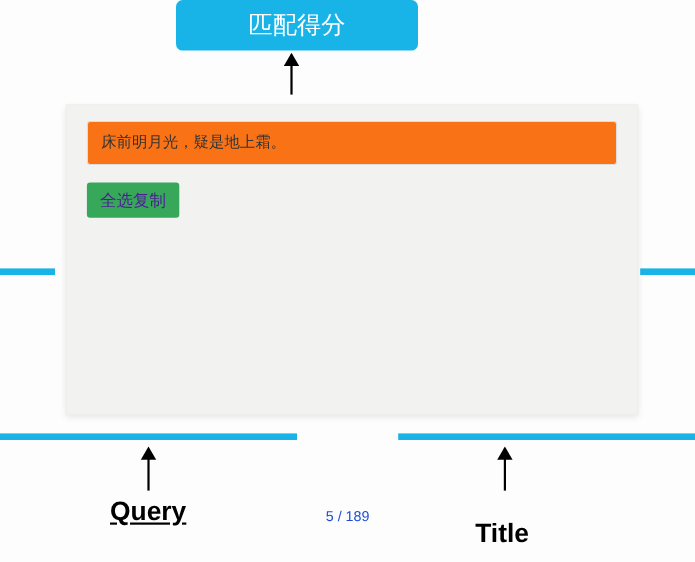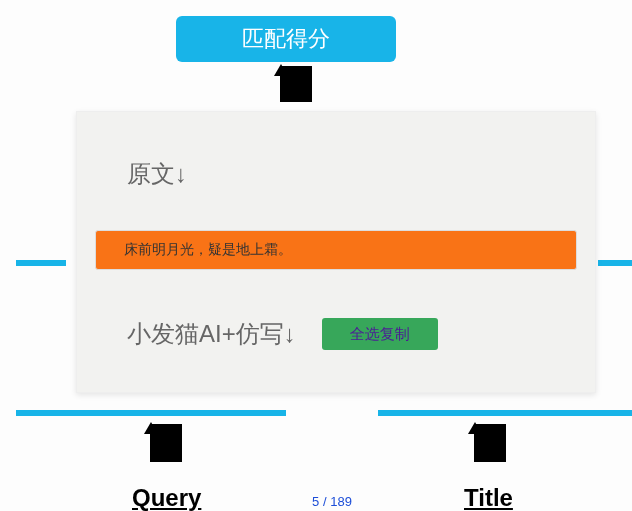--- a/index.html
+++ b/index.html
@@ -1,15 +1,15 @@
 <!DOCTYPE html>
 <html><head>
 <meta charset="utf-8">
 <style>
-  * { box-sizing: border-box; margin: 0; padding: 16px; }
+  * { box-sizing: border-box; margin: 0; padding: 0; }
   html, body { width: 632px; height: 511px; font-family: "Microsoft YaHei", Arial, sans-serif; background: #fdfdfd; position: relative; overflow: hidden; }
 
   .top-pill {
     position: absolute;
     left: 160px; top: 0px;
     width: 220px; height: 46px;
     background: #18b4e8;
     border-radius: 6px;
     color: #fff;
     font-size: 22px;
@@ -112,21 +112,21 @@
   .arrow-t { left: 458px; top: 408px; }
 
   .label {
     position: absolute;
     font-weight: 900;
     font-size: 24px;
     color: #000;
     font-family: Arial, sans-serif;
   }
   .label-q { left: 100px; top: 452px; text-decoration: underline; }
-  .label-t { left: 432px; top: 452px; text-decoration: underline; }
+  .label-t { left: 432px; top: 472px; }
 
   .pager {
     position: absolute;
     left: 0; width: 632px;
     top: 462px;
     text-align: center;
     font-size: 13px;
     color: #1d4ed8;
   }
 </style>
@@ -135,29 +135,25 @@
 
 <div class="top-pill">
   <span>匹配得分</span>
 </div>
 <div class="arrow-up"></div>
 
 <div class="left-stub"></div>
 <div class="right-stub"></div>
 
 <div class="panel">
-  <div class="sect-title">
-    <span>原文↓</span>
-  </div>
   <div class="textbox">
     <span>床前明月光，疑是地上霜。</span>
   </div>
 
   <div class="sect-title">
-    <span>小发猫AI+仿写↓</span>
     <button class="btn btn-green">
       <span>全选复制</span>
     </button>
   </div>
 </div>
 
 <div class="left-bracket"></div>
 <div class="right-bracket"></div>
 
 <div class="arrow-down arrow-q"></div>

